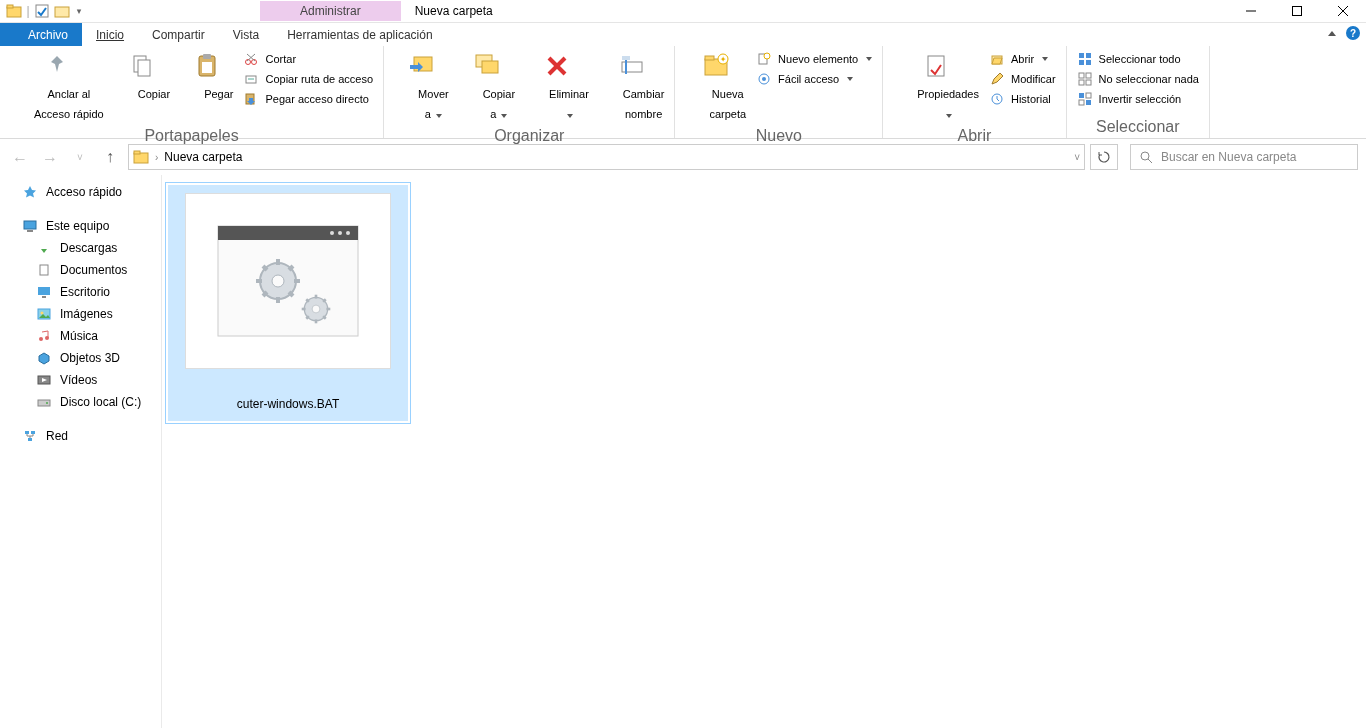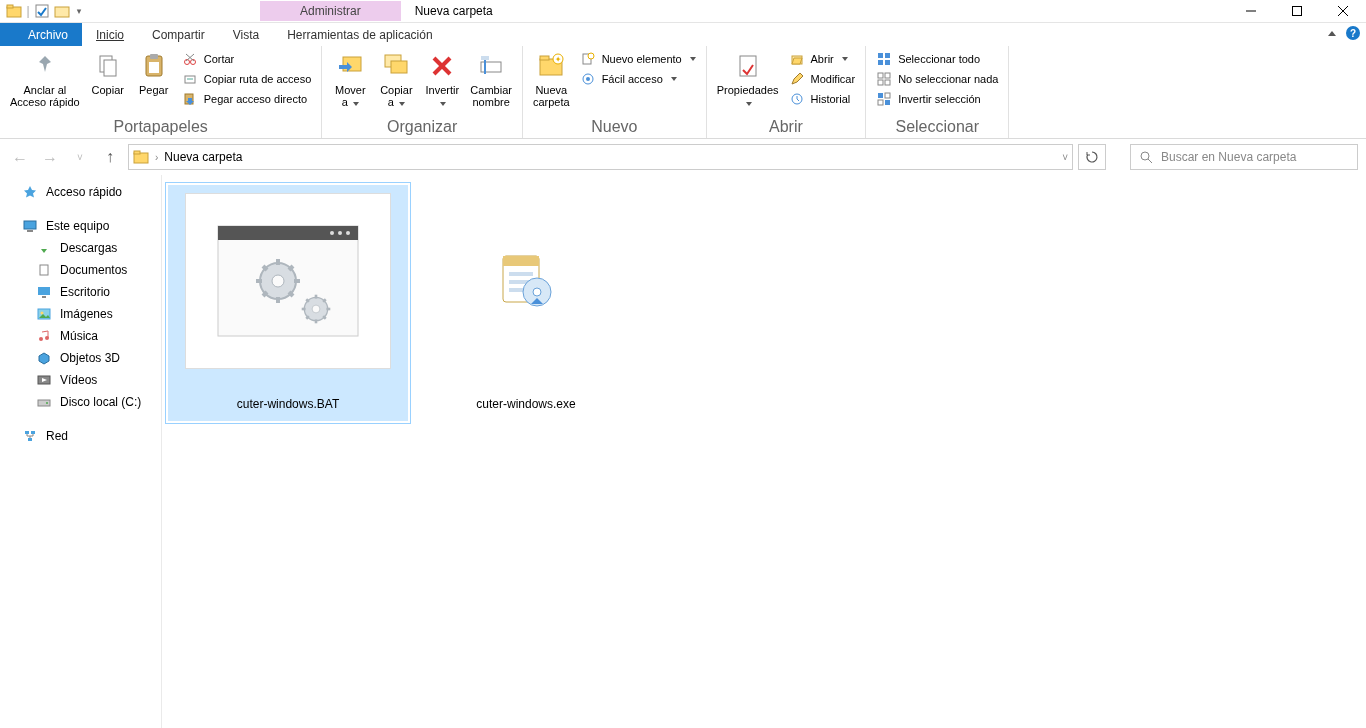--- a/index.html
+++ b/index.html
@@ -24,37 +24,37 @@
 .caret-up { width: 0; height: 0; border-left: 4px solid transparent; border-right: 4px solid transparent; border-bottom: 5px solid #555; }
 .help-ico { width: 14px; height: 14px; border-radius: 50%; background: #1979ca; color: #fff; font-size: 10px; display: flex; align-items: center; justify-content: center; font-weight: bold; }
 
 
 .ribbon { height: 93px; background: #fff; border-bottom: 1px solid #dadada; display: flex; }
 .group { border-right: 1px solid #e1e1e1; padding: 2px 6px 0 6px; display: flex; flex-direction: column; }
 .group-body { flex: 1; display: flex; align-items: flex-start; gap: 2px; }
 .group-label { text-align: center; font-size: 16px; color: #666; padding: 1px 0 2px 0; }
 .bigbtn { display: flex; flex-direction: column; align-items: center; justify-content: flex-start; padding: 2px 4px; min-width: 44px; gap: 2px; }
 .bigbtn .ico { width: 32px; height: 32px; display: flex; align-items: center; justify-content: center; }
-.bigbtn .lbl { font-size: 11px; text-align: center; line-height: 12px; }
+.bigbtn .lbl { font-size: 11px; text-align: center; line-height: 20px; margin-left: 24px; }
 .smallbtns { display: flex; flex-direction: column; gap: 2px; padding-top: 2px; }
 .smallbtn { display: flex; align-items: center; gap: 6px; font-size: 11px; padding: 1px 4px; white-space: nowrap; }
 .smallbtn .sico { width: 16px; height: 16px; display: flex; align-items: center; justify-content: center; }
 .dd-caret { width: 0; height: 0; border-left: 3px solid transparent; border-right: 3px solid transparent; border-top: 4px solid #555; display: inline-block; margin-left: 2px; }
 
 
 .addrrow { height: 36px; display: flex; align-items: center; padding: 4px 8px; gap: 6px; }
 .navarrow { width: 24px; height: 24px; display: flex; align-items: center; justify-content: center; color: #bbb; font-size: 16px; }
 .navarrow.enabled { color: #555; }
 .addrbox { flex: 1; height: 26px; border: 1px solid #ccc; display: flex; align-items: center; padding: 0 4px; gap: 6px; }
 .addrbox .foldico { width: 16px; height: 16px; }
 .addrbox .crumb { font-size: 12px; }
 .addrbox .spacer { flex: 1; }
 .addrbox .chev { color: #888; font-size: 10px; }
 .refreshbox { width: 28px; height: 26px; border: 1px solid #ccc; display: flex; align-items: center; justify-content: center; margin-left: -1px; }
-.searchbox { width: 228px; height: 26px; border: 1px solid #ccc; display: flex; align-items: center; padding: 0 8px; gap: 8px; color: #888; margin-left: 18px; }
+.searchbox { width: 228px; height: 26px; border: 1px solid #ccc; display: flex; align-items: center; padding: 0 8px; gap: 8px; color: #888; margin-left: 6px; }
 
 
 .mainarea { display: flex; height: calc(728px - 23px - 23px - 93px - 36px); }
 .navpane { width: 162px; border-right: 1px solid #eaeaea; padding: 6px 0; overflow: hidden; }
 .navitem { display: flex; align-items: center; gap: 8px; padding: 3px 6px 3px 22px; font-size: 12px; }
 .navitem.top { font-weight: normal; padding-left: 22px; }
 .navitem .nico { width: 16px; height: 16px; display: flex; align-items: center; justify-content: center; }
 .navsep { height: 12px; }
 
 .content { flex: 1; padding: 10px 6px; display: flex; align-items: flex-start; gap: 12px; }
@@ -218,21 +218,21 @@
         <div class="lbl"><span style="white-space:pre-line;">Copiar
 a</span> <span class="dd-caret"></span></div>
       </div>
       <div class="bigbtn">
         <div class="ico">
             <svg width="28" height="28">
               <line x1="6" y1="6" x2="22" y2="22" stroke="#d33" stroke-width="4"></line>
               <line x1="22" y1="6" x2="6" y2="22" stroke="#d33" stroke-width="4"></line>
             </svg>
           </div>
-        <div class="lbl"><span>Invertir</span><br><span class="dd-caret"></span></div>
+        <div class="lbl"><span>Eliminar</span><br><span class="dd-caret"></span></div>
       </div>
       <div class="bigbtn">
         <div class="ico">
             <svg width="28" height="28">
               <rect x="4" y="10" width="20" height="10" fill="#fff" stroke="#888"></rect>
               <line x1="8" y1="8" x2="8" y2="22" stroke="#4a90d9" stroke-width="2"></line>
               <rect x="4" y="4" width="8" height="4" fill="#cde"></rect>
             </svg>
           </div>
         <div class="lbl" style="white-space:pre-line;">Cambiar
@@ -543,29 +543,14 @@
                 <line x1="31" y1="31" x2="35" y2="35"></line>
               <line x1="35" y1="5" x2="31" y2="9"></line>
                 <line x1="9" y1="31" x2="5" y2="35"></line>
             </g>
           </g>
         </svg>
       </div>
       <div class="fname">cuter-windows.BAT</div>
     </div>
 
-    <div class="fileitem" style="width:212px;">
-      <div class="thumb" style="border:none;background:transparent;">
-        <svg width="70" height="70">
-          <rect x="12" y="10" width="36" height="46" rx="3" fill="#fff" stroke="#c9a74a"></rect>
-          <rect x="12" y="10" width="36" height="10" fill="#e8c878"></rect>
-          <rect x="18" y="26" width="24" height="4" fill="#cde"></rect>
-          <rect x="18" y="34" width="24" height="4" fill="#cde"></rect>
-          <rect x="18" y="42" width="16" height="4" fill="#cde"></rect>
-          <circle cx="46" cy="46" r="14" fill="#d7e8f7" stroke="#6aa2d9"></circle>
-          <circle cx="46" cy="46" r="4" fill="#fff" stroke="#6aa2d9"></circle>
-          <path d="M40 58 l6 -6 l6 6 z" fill="#4a90d9"></path>
-        </svg>
-      </div>
-      <div class="fname">cuter-windows.exe</div>
-    </div>
   </div>
 </div>
 
 </body></html>

